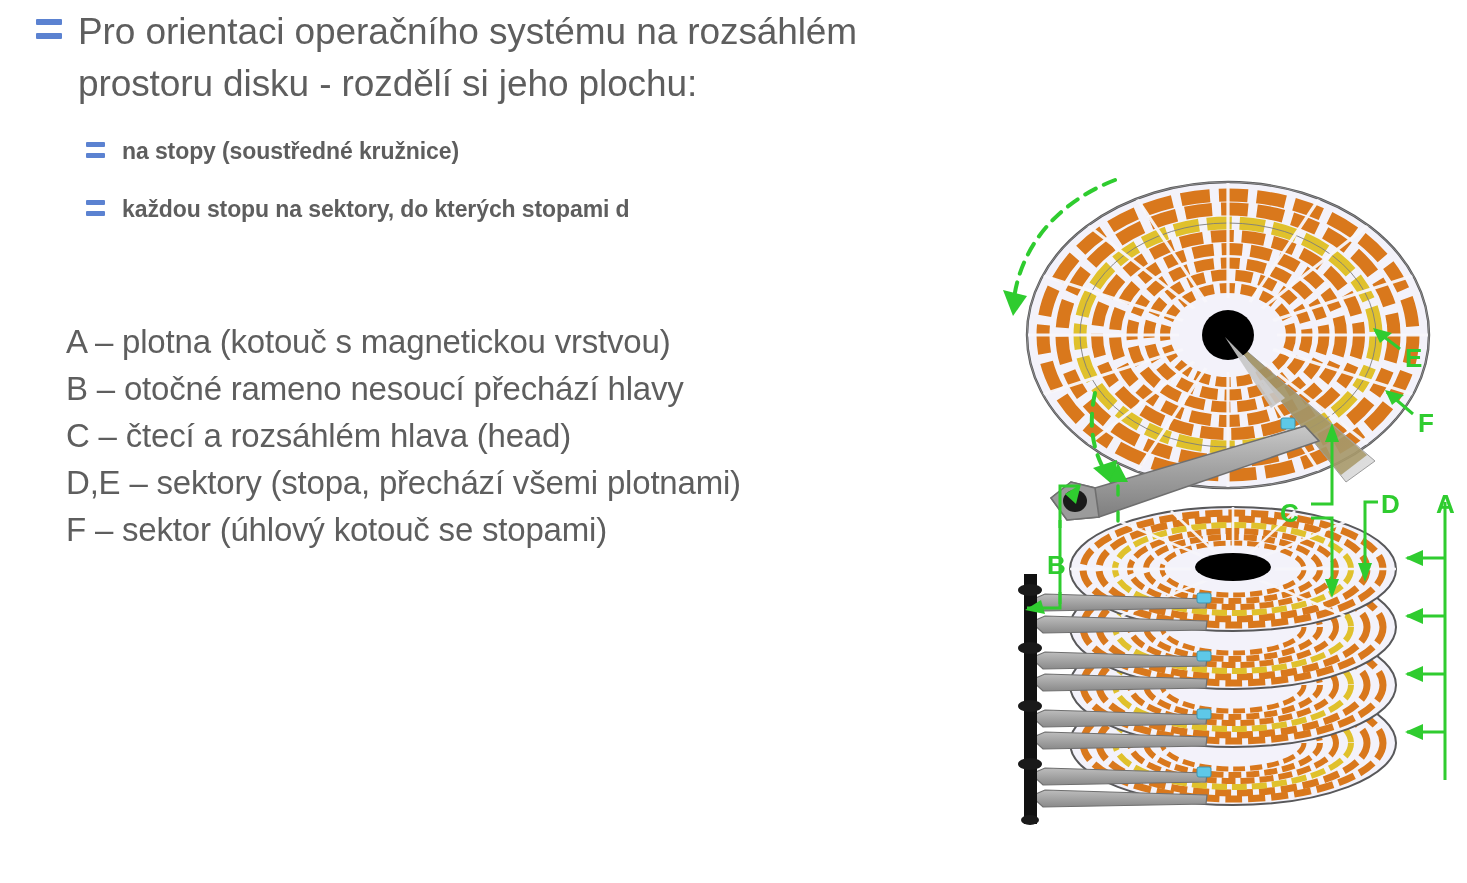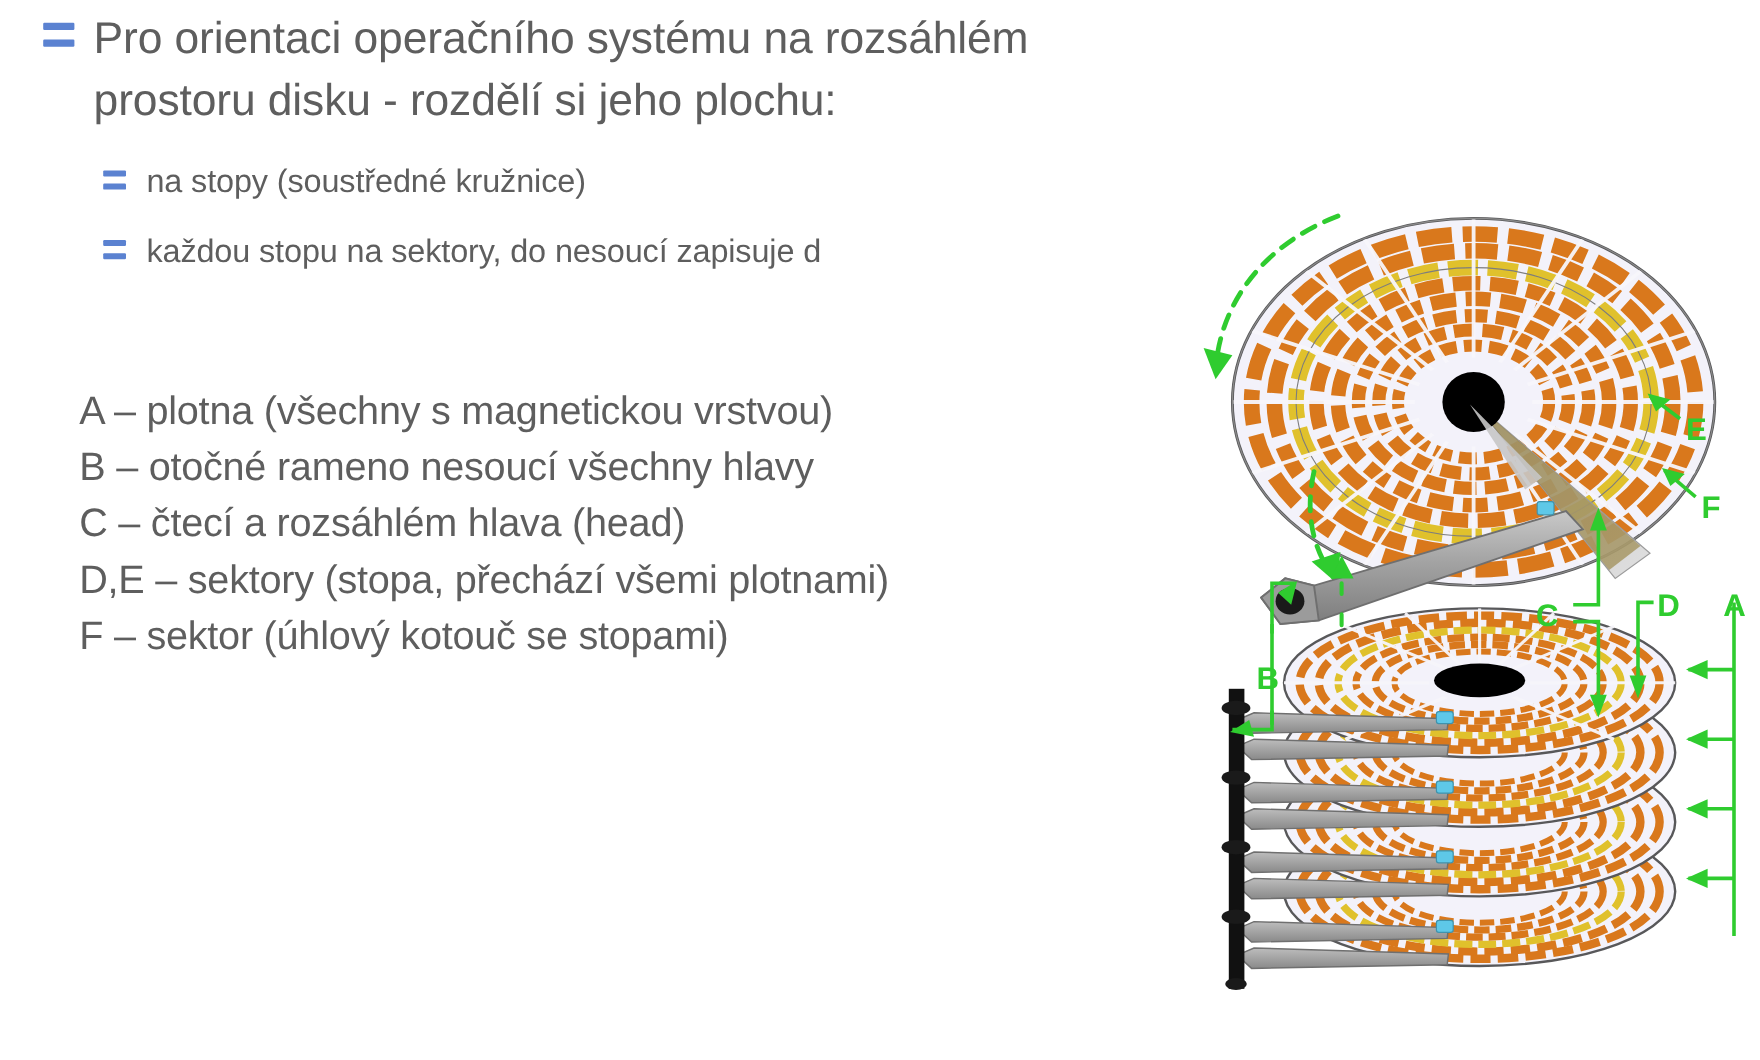--- a/index.html
+++ b/index.html
@@ -47,21 +47,21 @@
   .l2 .eq-marker i+i{margin-top:6px;}
 
   .l1{left:36px;top:6px;width:960px;}
   .l1 .txt{
     font-size:37px;line-height:52px;font-weight:400;color:#5e5e5e;
     letter-spacing:-0.1px;
   }
 
   .l2{width:900px;}
   .l2 .txt{
-    font-size:27px;line-height:40px;font-weight:400;color:#5e5e5e;
+    font-size:23px;line-height:40px;font-weight:700;color:#5e5e5e;
     letter-spacing:-0.1px;
   }
   .l2a{left:86px;top:131px;}
   .l2b{left:86px;top:189px;}
 
   
   .legend{
     position:absolute;left:66px;top:318px;width:960px;
   }
   .legend-line{
@@ -96,26 +96,26 @@
           <i></i>
         </span>
       <span class="txt">na stopy (soustředné kružnice)</span>
     </div>
 
     <div class="bullet-row l2 l2b">
       <span class="eq-marker">
           <i></i>
           <i></i>
         </span>
-      <span class="txt">každou stopu na sektory, do nesoucí zapisuje d</span>
+      <span class="txt">každou stopu na sektory, do kterých stopami d</span>
     </div>
 
     <div class="legend">
-      <div class="legend-line">A – plotna (všechny s magnetickou vrstvou)</div>
-      <div class="legend-line">B – otočné rameno nesoucí všechny hlavy</div>
+      <div class="legend-line">A – plotna (kotouč s magnetickou vrstvou)</div>
+      <div class="legend-line">B – otočné rameno nesoucí přechází hlavy</div>
       <div class="legend-line">C – čtecí a rozsáhlém hlava (head)</div>
       <div class="legend-line">D,E – sektory (stopa, přechází všemi plotnami)</div>
       <div class="legend-line">F – sektor (úhlový kotouč se stopami)</div>
     </div>
 
   </div>
 
   <div class="diagram">
     <svg viewBox="0 0 492 753" xmlns="http://www.w3.org/2000/svg">
       <defs>

